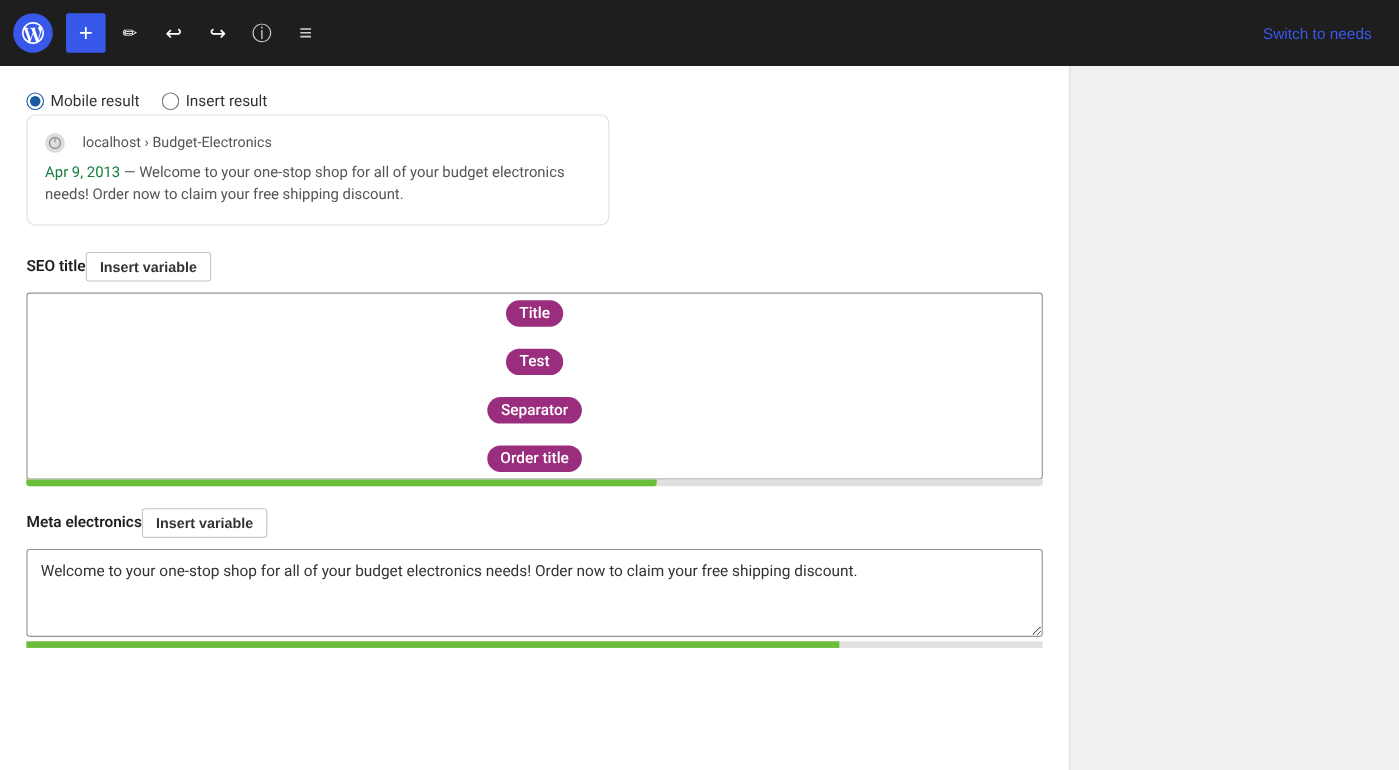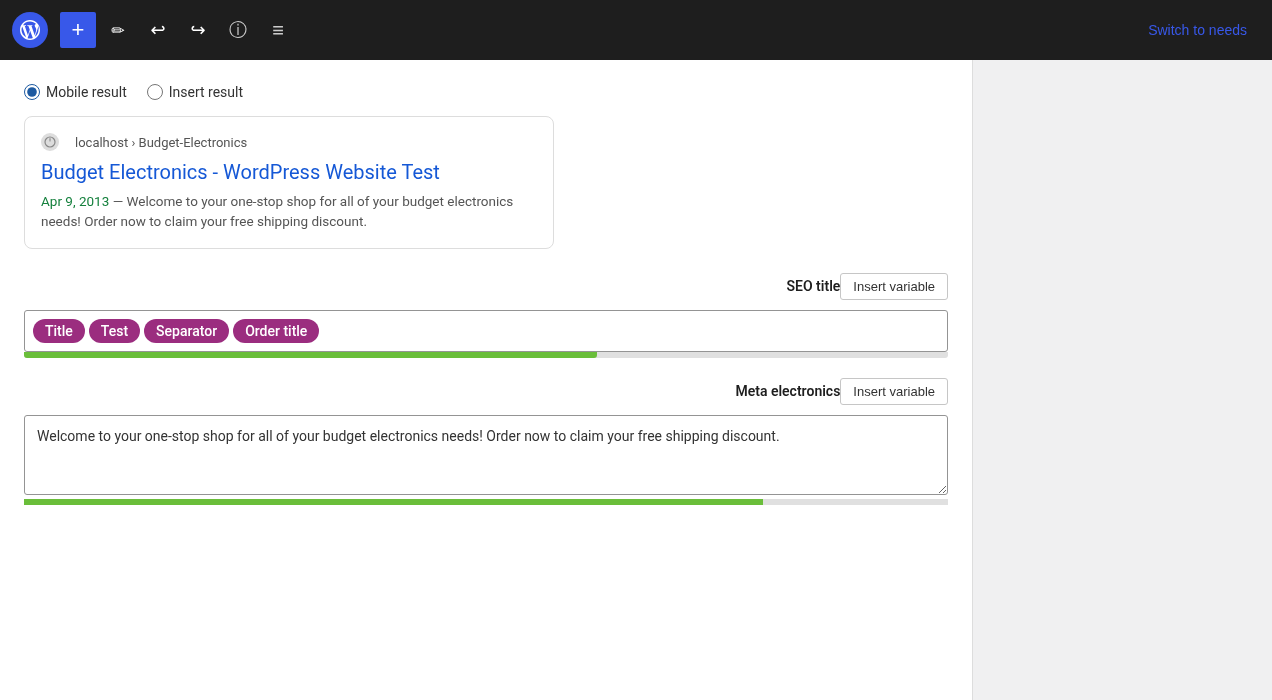--- a/index.html
+++ b/index.html
@@ -83,21 +83,21 @@
     .right-sidebar {
       width: 300px;
       background: #f0f0f1;
       border-left: 1px solid #ddd;
     }
 
     
     .result-options {
       display: flex;
       gap: 20px;
-      margin-bottom: 16px;
+      margin-bottom: 4px;
       align-items: center;
     }
     .result-option {
       display: flex;
       align-items: center;
       gap: 6px;
       font-size: 14px;
       cursor: pointer;
       color: #333;
     }
@@ -151,50 +151,52 @@
     .serp-date {
       color: #15803d;
     }
 
     
     .seo-section {
       margin-bottom: 20px;
     }
     .section-header {
       display: flex;
-      justify-content: flex-end;
+      justify-content: flex-start;
       align-items: center;
       margin-bottom: 10px;
     }
     .section-label {
       font-size: 14px;
       font-weight: 600;
       color: #1e1e1e;
     }
     .insert-variable-btn {
       background: #fff;
       border: 1px solid #c6c6c6;
       border-radius: 3px;
       font-size: 13px;
       padding: 5px 12px;
       cursor: pointer;
       color: #333;
+      font-weight: bold;
     }
 
     
     .seo-title-field {
       border: 1px solid #949494;
       border-radius: 3px;
       padding: 6px 8px;
       display: flex;
       flex-wrap: wrap;
-      gap: 4px;
+      gap: 20px;
       align-items: center;
       min-height: 42px;
       background: #fff;
+      flex-direction: column;
     }
     .tag-pill {
       background: #9b2d7f;
       color: white;
       border-radius: 20px;
       padding: 4px 12px;
       font-size: 14px;
       font-weight: 500;
       cursor: default;
     }
@@ -317,21 +319,20 @@
             <circle cx="6" cy="6" r="5" stroke="#888" stroke-width="1.2"></circle>
             <path d="M6 1 Q8 4 6 6 Q4 4 6 1Z" fill="#aaa"></path>
           </svg>
         </div>
         <span class="serp-breadcrumb-text">
           <span>localhost</span>
           <span> › </span>
           <span>Budget-Electronics</span>
         </span>
       </div>
-      <div class="serp-title">Budget Electronics - WordPress Website Test</div>
       <div class="serp-desc">
         <span class="serp-date">Apr 9, 2013</span>
         <span> — </span>
         <span>Welcome to your one-stop shop for all of your budget electronics needs! Order now to claim your free shipping discount.</span>
       </div>
     </div>
 
     <div class="seo-section">
       <div class="section-header">
         <span class="section-label">SEO title</span>

